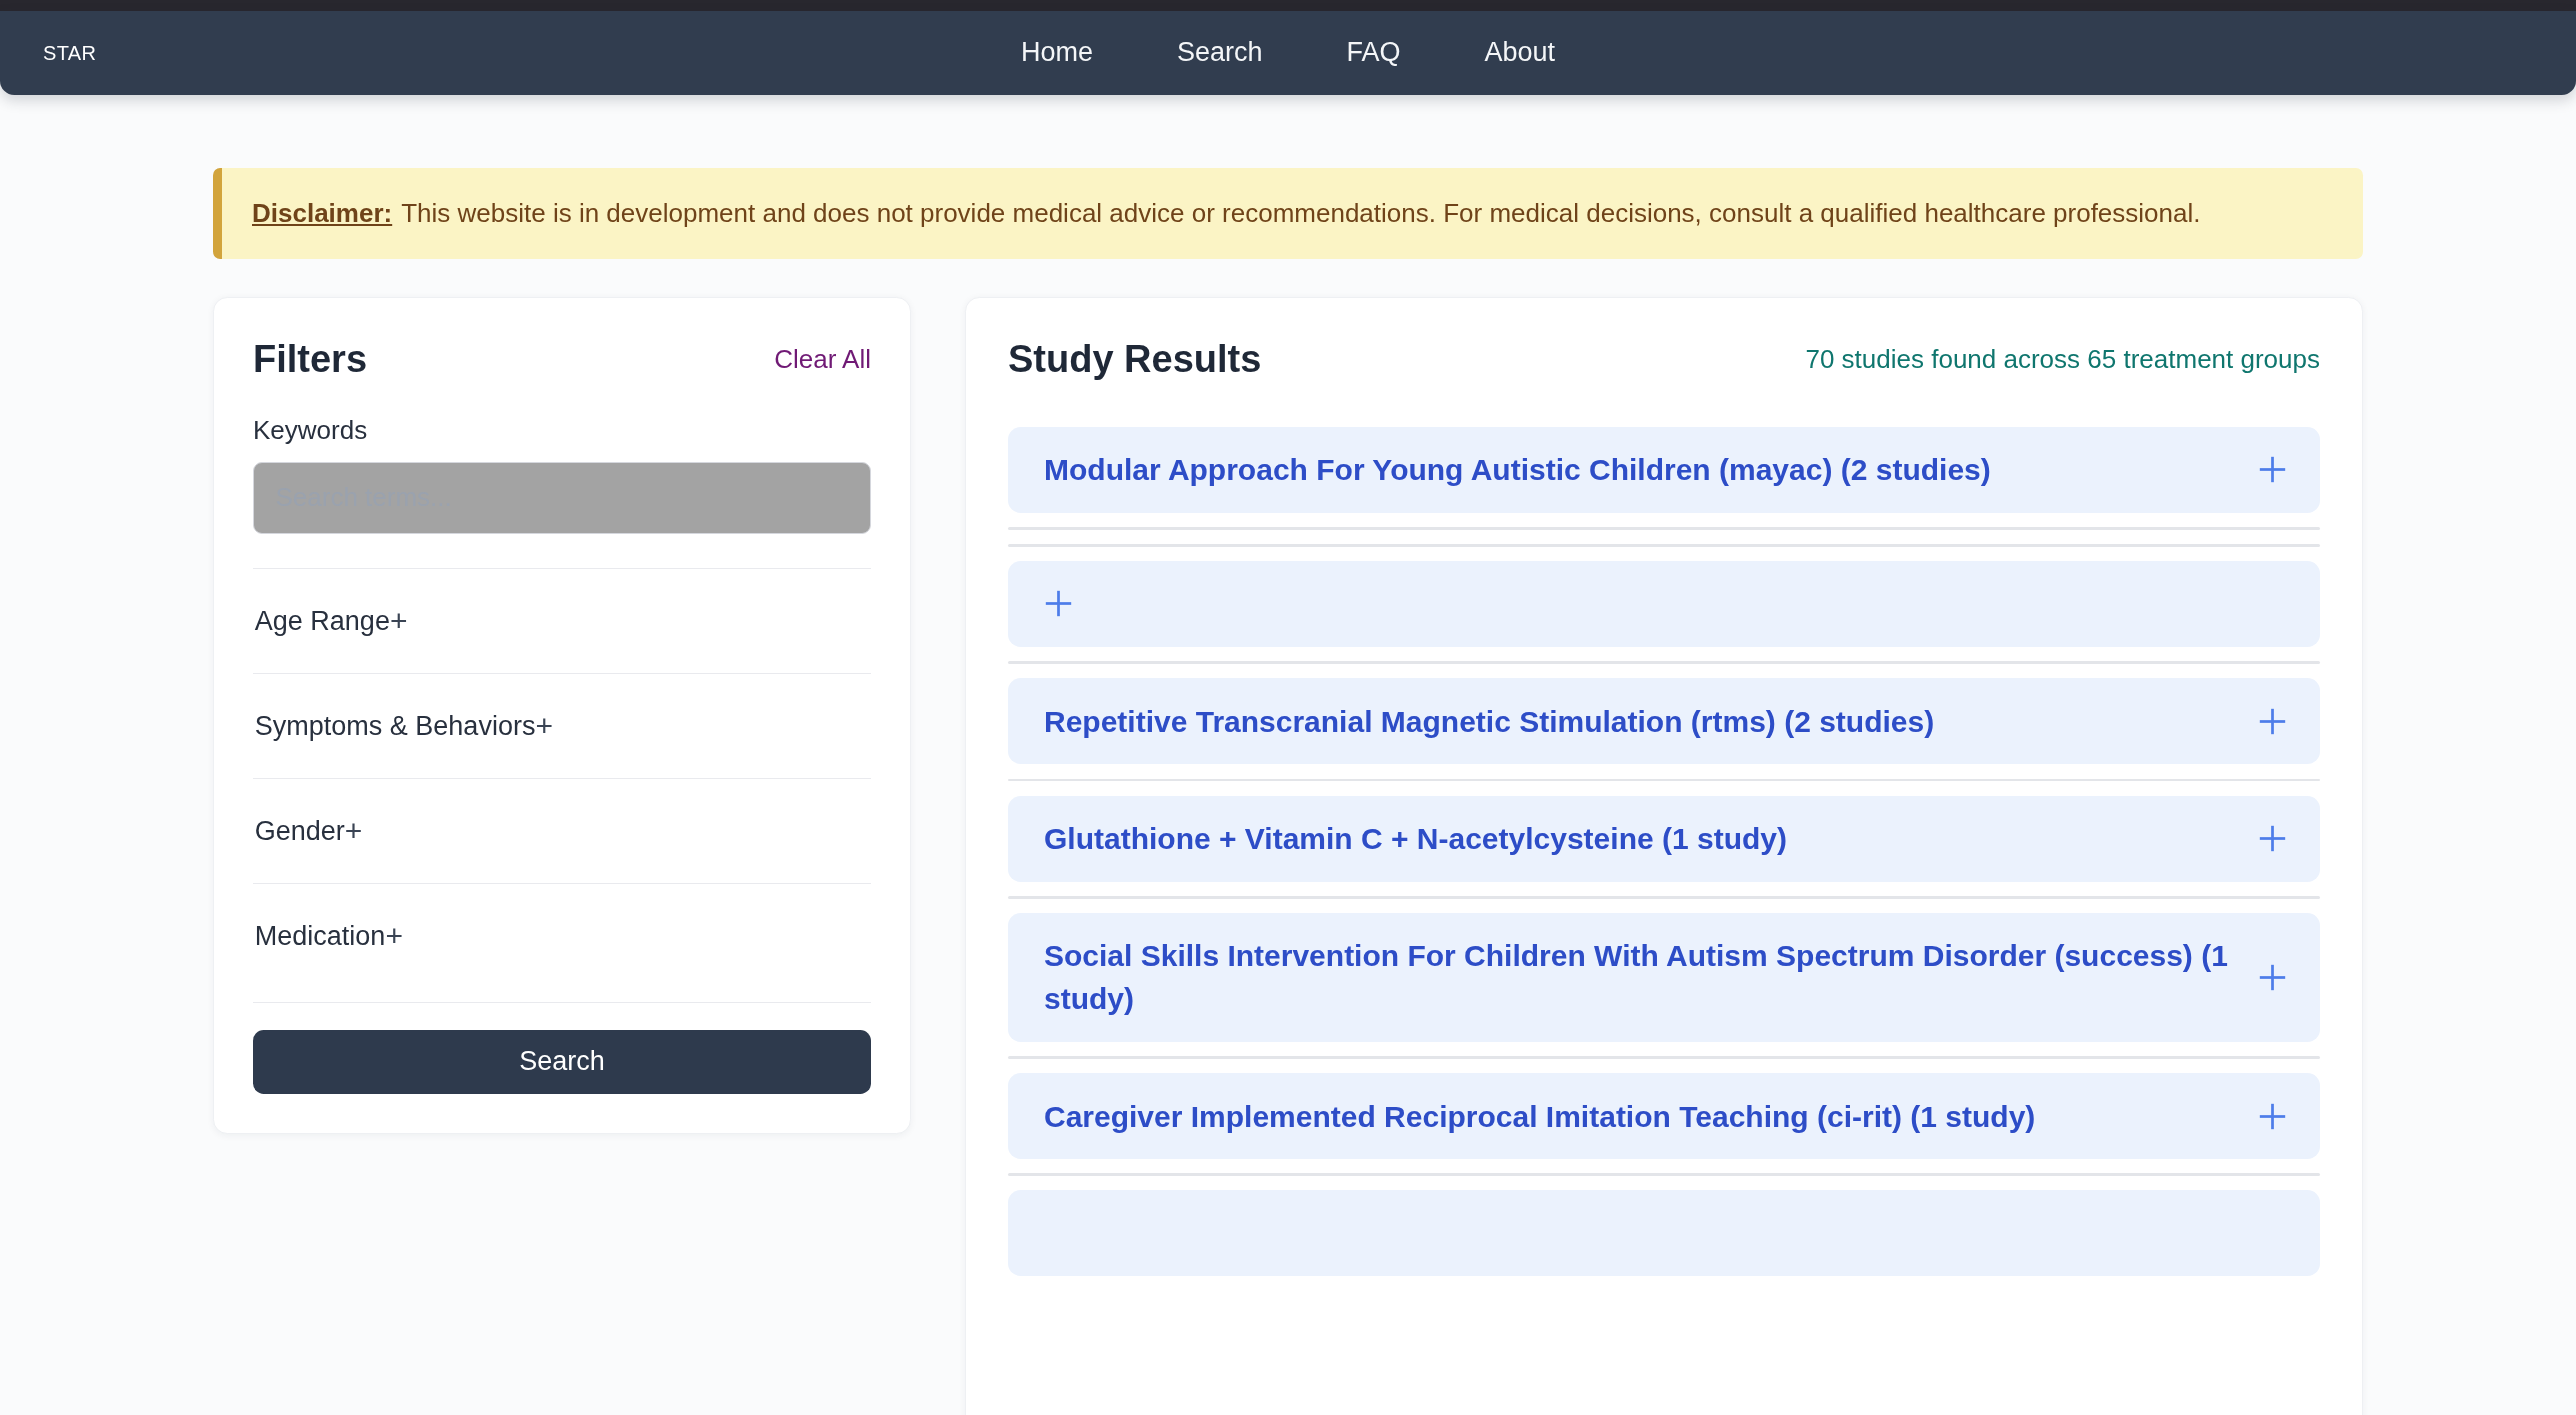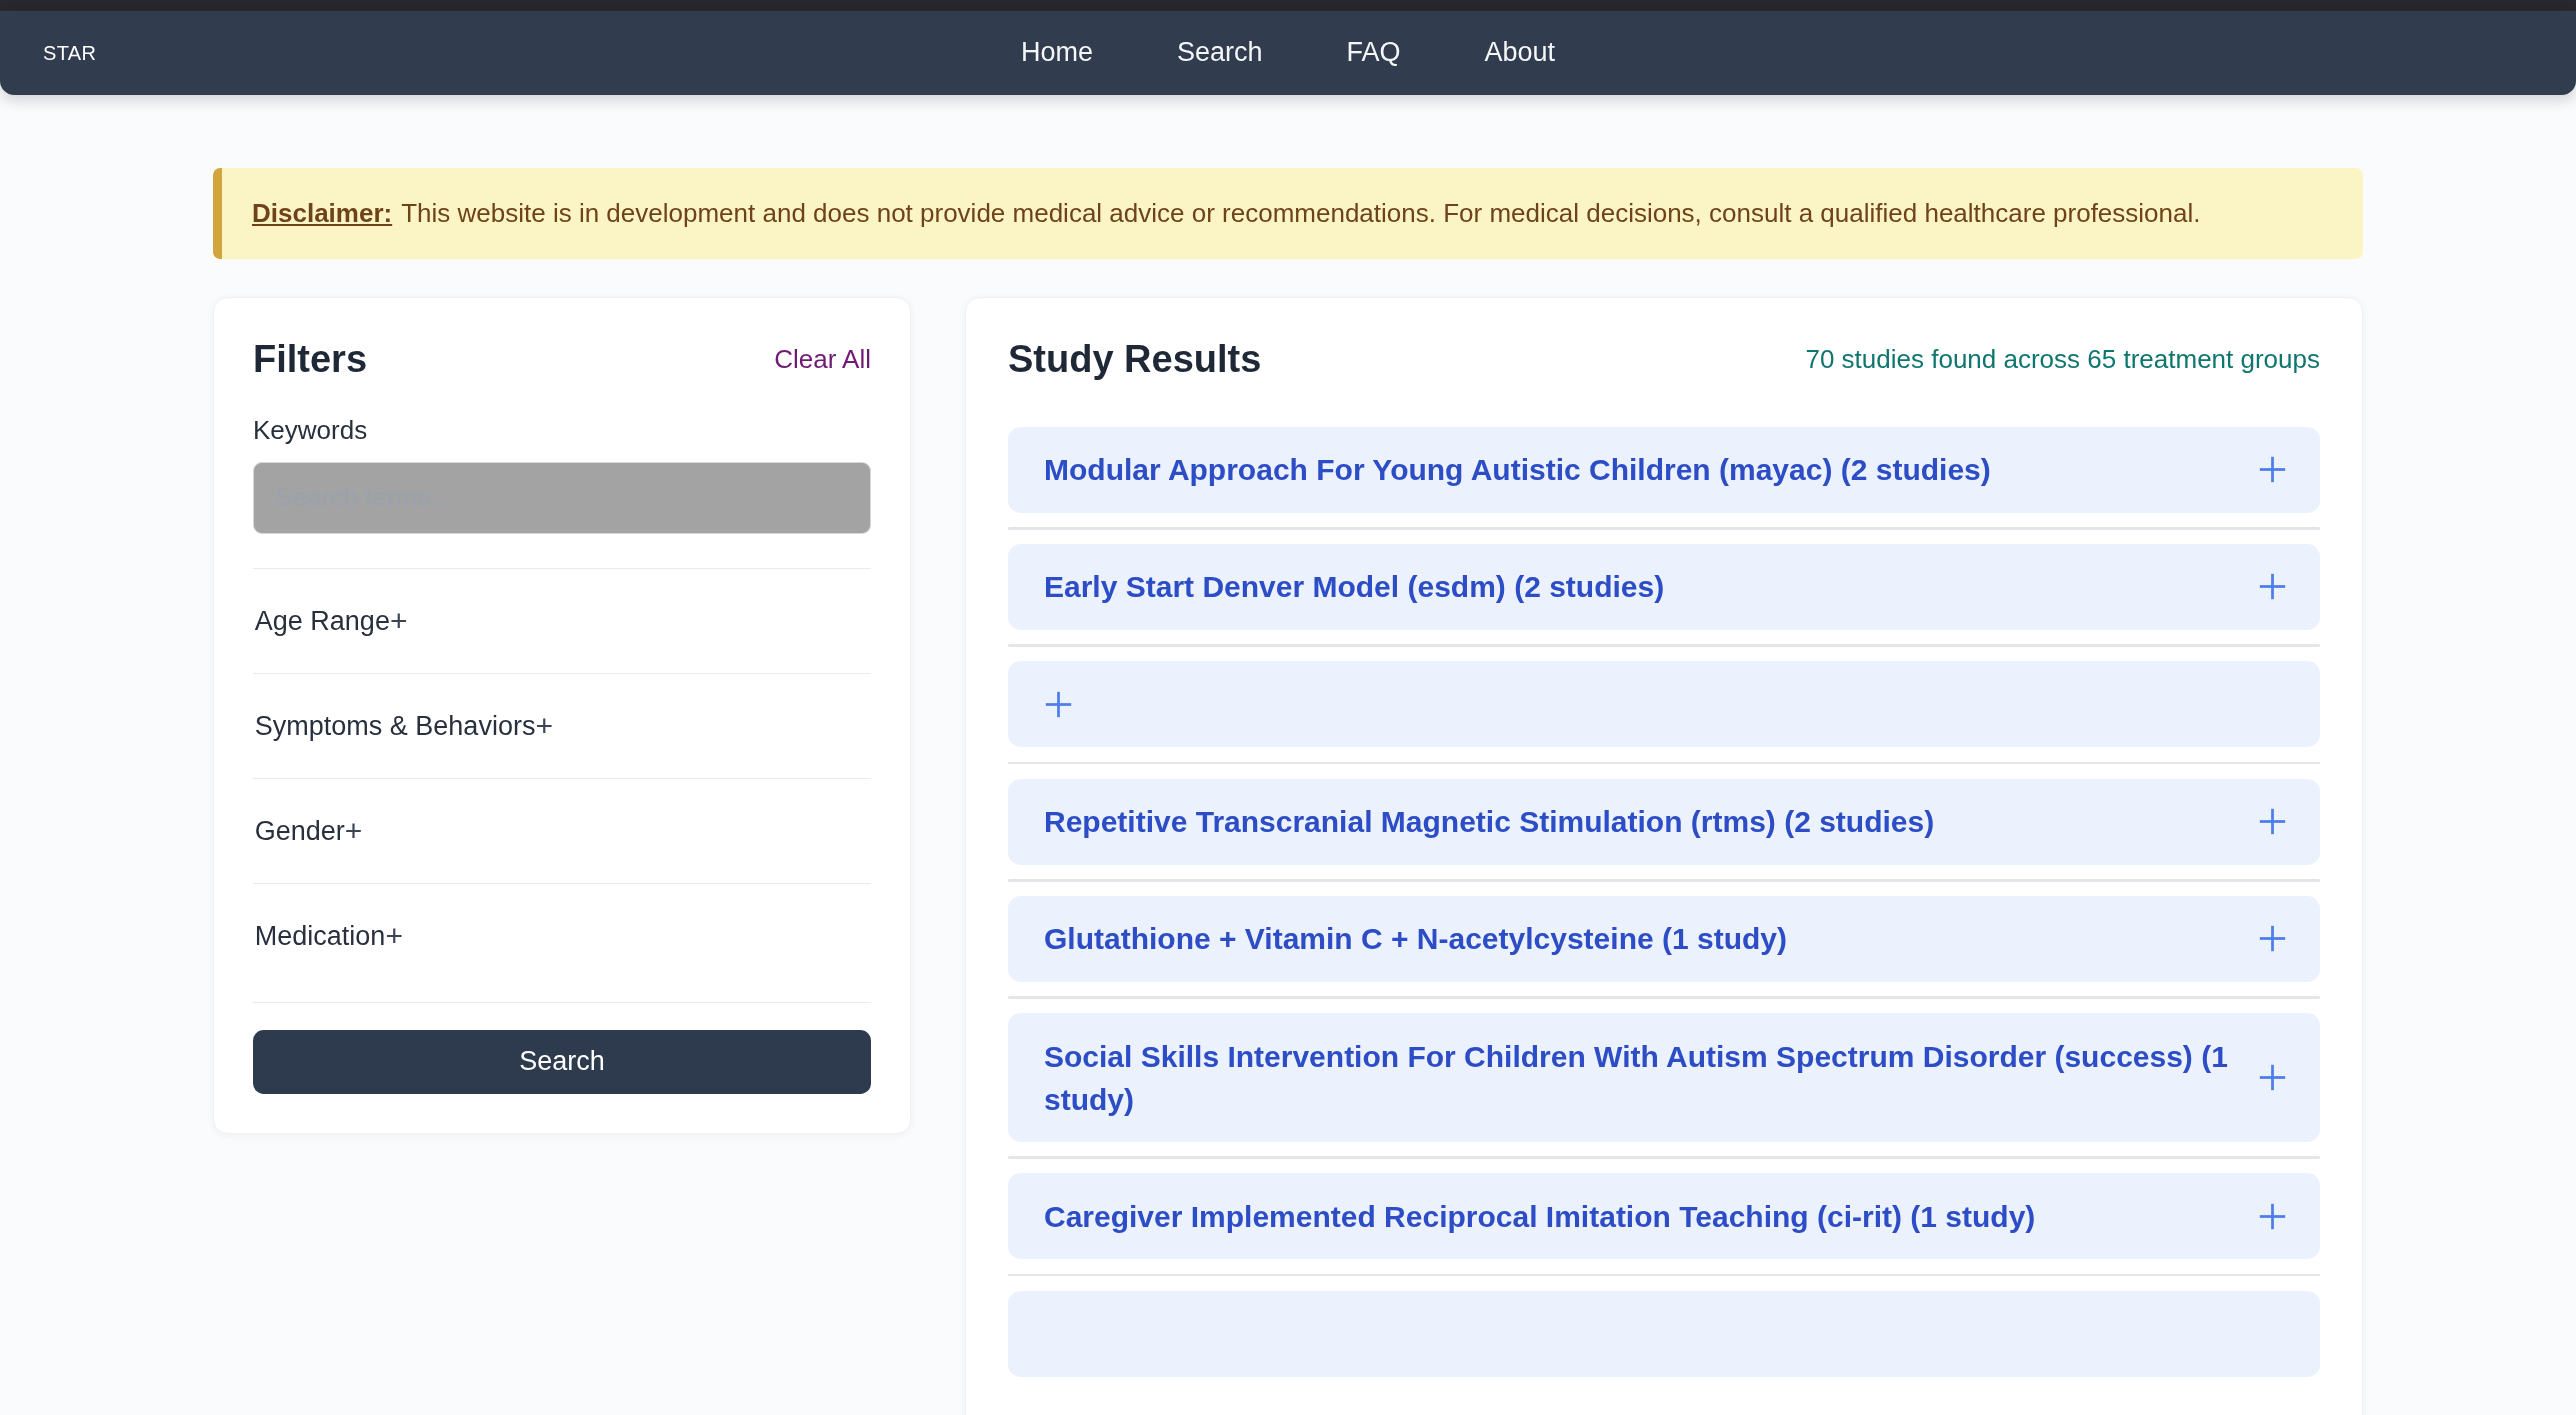--- a/index.html
+++ b/index.html
@@ -206,27 +206,20 @@
       <div class="study-title">Modular Approach For Young Autistic Children (mayac) (2 studies)</div>
       <svg class="plus-icon" viewBox="0 0 32 32" fill="none">
         <line x1="16" y1="2" x2="16" y2="30"></line>
         <line x1="2" y1="16" x2="30" y2="16"></line>
       </svg>
     </div>
   </div>
 
   <div class="result-row">
     <div class="row-divider"></div>
-    <div class="study-item">
-      <div class="study-title">Early Start Denver Model (esdm) (2 studies)</div>
-      <svg class="plus-icon" viewBox="0 0 32 32" fill="none">
-        <line x1="16" y1="2" x2="16" y2="30"></line>
-        <line x1="2" y1="16" x2="30" y2="16"></line>
-      </svg>
-    </div>
   </div>
 
   <div class="result-row">
     <div class="row-divider"></div>
     <div class="study-item">
       <svg class="plus-icon" viewBox="0 0 32 32" fill="none">
         <line x1="16" y1="2" x2="16" y2="30"></line>
         <line x1="2" y1="16" x2="30" y2="16"></line>
       </svg>
     </div>

